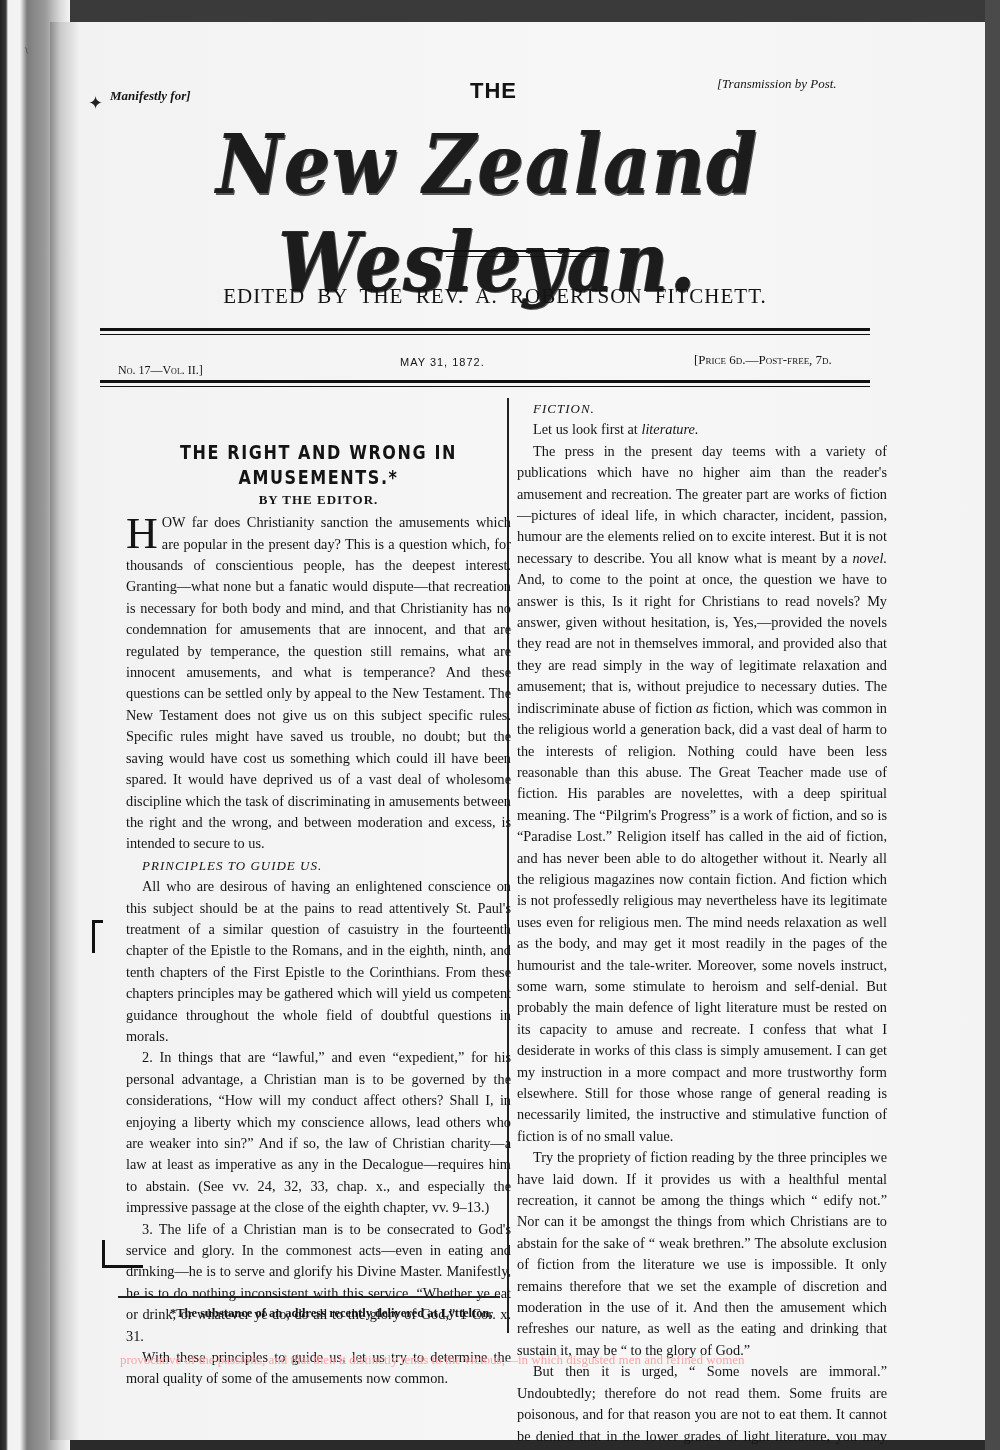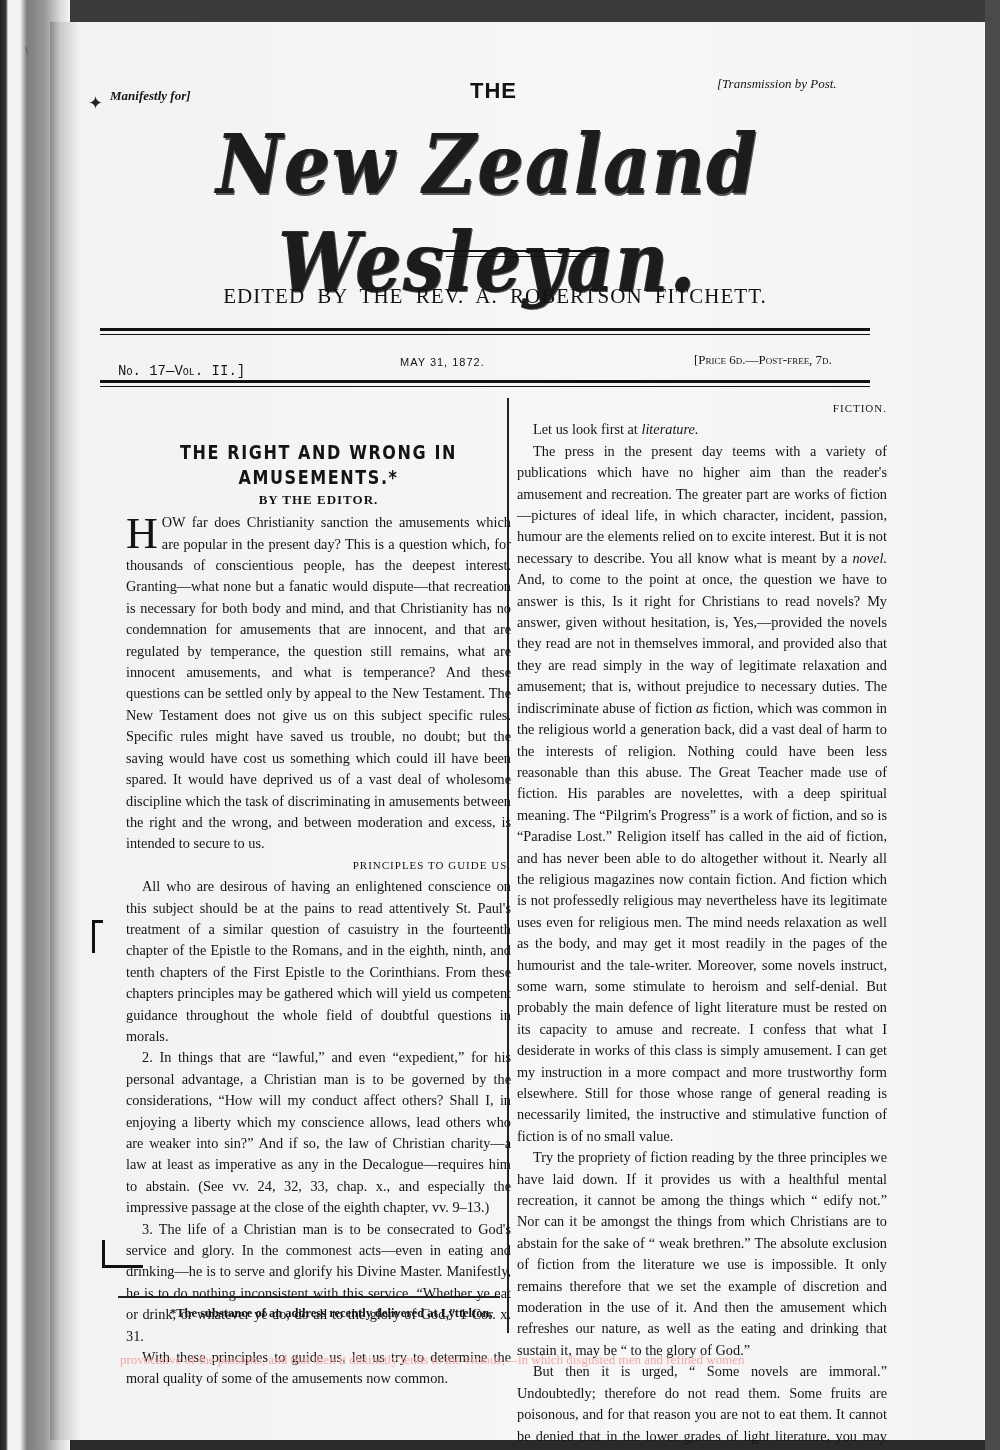--- a/index.html
+++ b/index.html
@@ -33,34 +33,34 @@
     font-size:72px; letter-spacing:2px; color:#1c1c1c;
     text-shadow: 1px 1px 0 #555, -1px 0 0 #333;
     transform:scaleY(1.15);
   }
   .orn-line { left:434px; top:250px; width:174px; height:0; border-top:2px solid #111; }
   .orn-line2 { left:446px; top:256px; width:150px; height:0; border-top:1px solid #111; }
   .edited { left:105px; top:284px; width:780px; text-align:center; font-family:"Liberation Serif", serif; font-size:21px; letter-spacing:1px; word-spacing:6px; }
 
   .rule-thick { left:100px; width:770px; height:3px; background:#111; }
   .rule-thin { left:100px; width:770px; height:1px; background:#111; }
-  .issue-no { left:118px; top:363px; font-family:Liberation Mono, monospace; font-size:14px; font-variant:small-caps; }
+  .issue-no { left:118px; top:363px; font-family:Liberation Serif, serif; font-size:12px; font-variant:small-caps; }
   .issue-date { left:400px; top:356px; font-family:Liberation Sans, sans-serif; font-size:11px; letter-spacing:1px;text-align:center; }
   .issue-price { left:694px; top:352px; font-family:"Liberation Serif", serif; font-size:13px; font-variant:small-caps; }
 
   .col { position:absolute; font-family:"Liberation Serif", serif; font-size:14.3px; line-height:21.4px; text-align:justify; }
   .col-left { left:126px; top:406px; width:385px;margin-top:34px; }
   .col-right { left:517px; top:398px; width:370px; }
   .col p { margin:0; text-indent:16px; }
   .col p.noindent { text-indent:0; }
   .col-divider { left:507px; top:398px; width:2px; height:935px; background:#222; }
 
   .art-title { font-family:"DejaVu Sans", sans-serif; font-weight:bold; font-size:16px; letter-spacing:1.6px; text-align:center; margin:4px 0 0; transform:scaleY(1.2); }
   .byline { text-align:center; font-weight:bold; font-size:13px; letter-spacing:1px; margin:2px 0 2px; }
-  .subhead { text-align:right; font-size:11px; letter-spacing:1px; margin:6px 0 4px; text-indent:0; }
+  .subhead { text-align:left; font-size:13px; letter-spacing:1px; margin:6px 0 4px; text-indent:0;font-style:italic; }
   .dropcap { float:left; font-size:44px; line-height:38px; margin:3px 4px 0 0; font-family:"Liberation Serif", serif; }
   .footnote-rule { left:118px; top:1296px; width:382px; height:2px; background:#222; }
   .footnote { left:170px; top:1306px; font-family:"Liberation Serif", serif; font-weight:bold; font-size:12.5px; }
   .bracket-1 { left:92px; top:920px; width:8px; height:30px; border-left:3px solid #111; border-top:3px solid #111; }
   .bracket-2 { left:102px; top:1240px; width:38px; height:25px; border-left:3px solid #111; border-bottom:3px solid #111; }
   .ghost { color:#fca5a5; font-family:"Liberation Serif", serif; font-size:13px; }
 </style>
 </head>
 <body>
 

